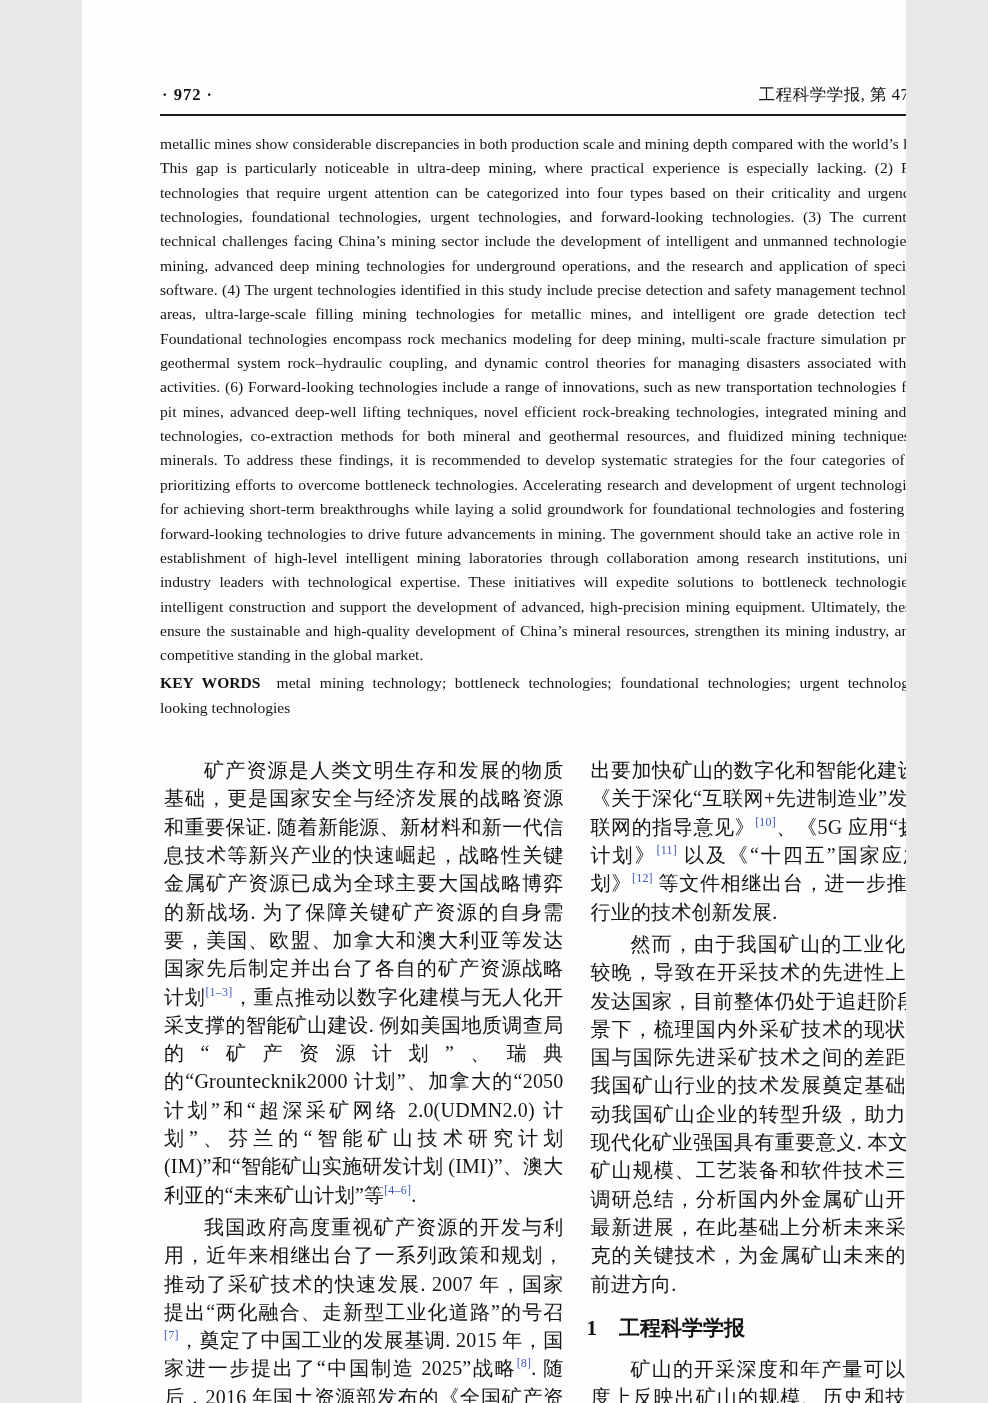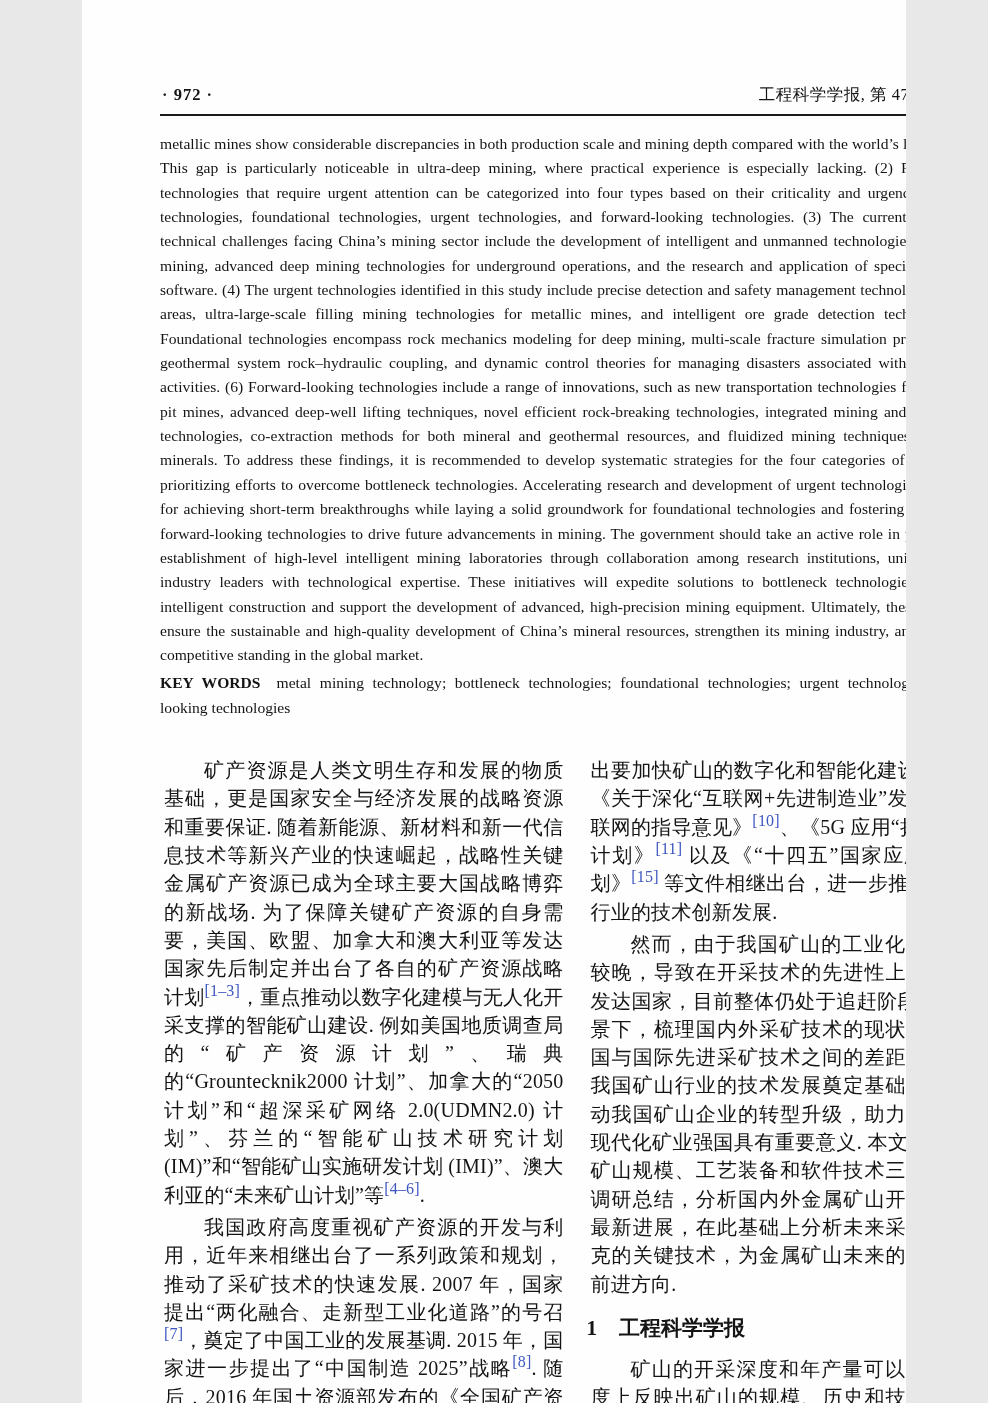--- a/index.html
+++ b/index.html
@@ -57,21 +57,21 @@
   .cn {
     font-family: "Liberation Serif", "DejaVu Serif", serif;
     font-size: 20px;
     line-height: 28.3px;
     text-align: justify;
     margin: 4px;
     letter-spacing: 0.2px;
   }
   .cn.indent { text-indent: 2em; }
   .cn sup.cite {
-    font-size: 16px;
+    font-size: 12px;
     line-height: 0;
     vertical-align: super;
   }
   .section-heading {
     font-family: "Liberation Sans", "DejaVu Sans", sans-serif;
     font-weight: bold;
     font-size: 21px;
     margin: 16px 0 13px 0;
     display: flex;
     align-items: baseline;
@@ -100,21 +100,21 @@
     <p class="keywords"><span class="kw-label">KEY WORDS</span><span>metal mining technology; bottleneck technologies; foundational technologies; urgent technologies; forward-looking technologies</span></p>
 
     <div class="columns">
 
       <div class="col">
         <p class="cn indent"><span>矿产资源是人类文明生存和发展的物质基础，更是国家安全与经济发展的战略资源和重要保证. 随着新能源、新材料和新一代信息技术等新兴产业的快速崛起，战略性关键金属矿产资源已成为全球主要大国战略博弈的新战场. 为了保障关键矿产资源的自身需要，美国、欧盟、加拿大和澳大利亚等发达国家先后制定并出台了各自的矿产资源战略计划</span><sup class="cite" style="color: rgb(61, 86, 192);">[1–3]</sup><span>，重点推动以数字化建模与无人化开采支撑的智能矿山建设. 例如美国地质调查局的“矿产资源计划”、瑞典的“Grountecknik2000 计划”、加拿大的“2050 计划”和“超深采矿网络 2.0(UDMN2.0) 计划”、芬兰的“智能矿山技术研究计划 (IM)”和“智能矿山实施研发计划 (IMI)”、澳大利亚的“未来矿山计划”等</span><sup class="cite" style="color: rgb(61, 86, 192);">[4–6]</sup><span>.</span></p>
         <p class="cn indent"><span>我国政府高度重视矿产资源的开发与利用，近年来相继出台了一系列政策和规划，推动了采矿技术的快速发展. 2007 年，国家提出“两化融合、走新型工业化道路”的号召</span><sup class="cite" style="color: rgb(61, 86, 192);">[7]</sup><span>，奠定了中国工业的发展基调. 2015 年，国家进一步提出了“中国制造 2025”战略</span><sup class="cite" style="color: rgb(61, 86, 192);">[8]</sup><span>. 随后，2016 年国土资源部发布的《全国矿产资源规划 (2016—2020 年)》</span><sup class="cite" style="color: rgb(61, 86, 192);">[9]</sup><span>，明确指</span></p>
       </div>
 
       <div class="col">
-        <p class="cn"><span>出要加快矿山的数字化和智能化建设. 此后，《关于深化“互联网+先进制造业”发展工业互联网的指导意见》</span><sup class="cite" style="color: rgb(61, 86, 192);">[10]</sup><span>、《5G 应用“扬帆”行动计划》</span><sup class="cite" style="color: rgb(61, 86, 192);">[11]</sup><span> 以及《“十四五”国家应急体系规划》</span><sup class="cite" style="color: rgb(61, 86, 192);">[15]</sup><span> 等文件相继出台，进一步推动了矿山行业的技术创新发展.</span></p>
+        <p class="cn"><span>出要加快矿山的数字化和智能化建设. 此后，《关于深化“互联网+先进制造业”发展工业互联网的指导意见》</span><sup class="cite" style="color: rgb(61, 86, 192);">[10]</sup><span>、《5G 应用“扬帆”行动计划》</span><sup class="cite" style="color: rgb(61, 86, 192);">[11]</sup><span> 以及《“十四五”国家应急体系规划》</span><sup class="cite" style="color: rgb(61, 86, 192);">[12]</sup><span> 等文件相继出台，进一步推动了矿山行业的技术创新发展.</span></p>
         <p class="cn indent"><span>然而，由于我国矿山的工业化进程起步较晚，导致在开采技术的先进性上不如上述发达国家，目前整体仍处于追赶阶段. 在此背景下，梳理国内外采矿技术的现状，分析我国与国际先进采矿技术之间的差距，可以为我国矿山行业的技术发展奠定基础，对于推动我国矿山企业的转型升级，助力我国建设现代化矿业强国具有重要意义. 本文将分别从矿山规模、工艺装备和软件技术三方面开展调研总结，分析国内外金属矿山开采技术的最新进展，在此基础上分析未来采矿需要攻克的关键技术，为金属矿山未来的发展指明前进方向.</span></p>
 
         <h2 class="section-heading">
           <span class="sec-no">1</span>
           <span>工程科学学报</span>
         </h2>
 
         <p class="cn indent"><span>矿山的开采深度和年产量可以在某种程度上反映出矿山的规模、历史和技术水平，因此，通过调查整理了世界开采深度较大和矿石年产量较大</span></p>
       </div>
 

